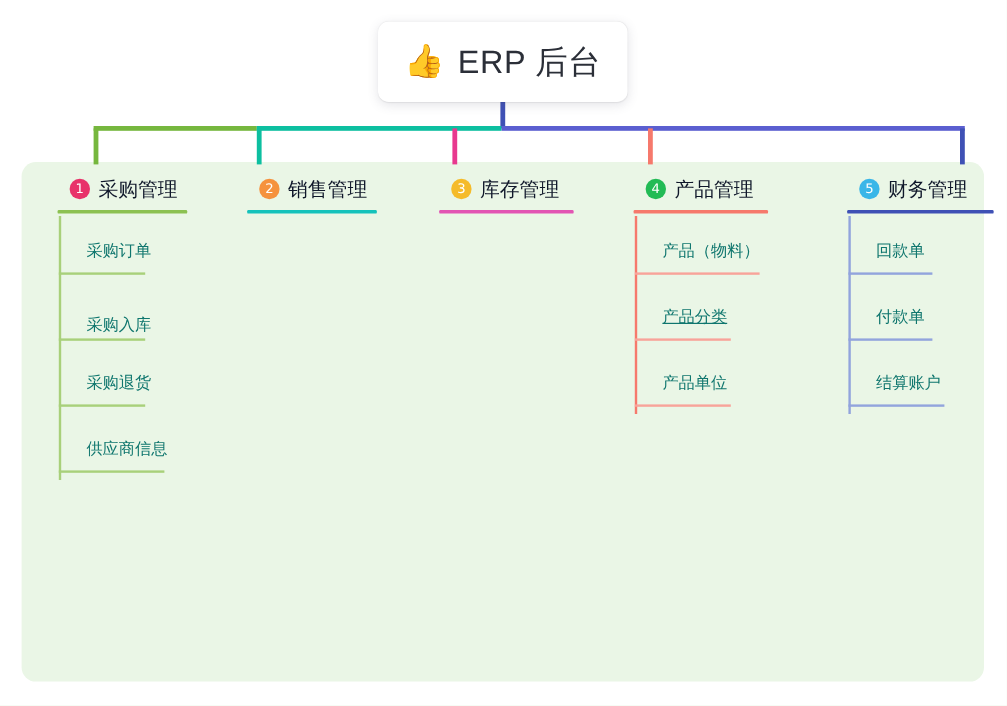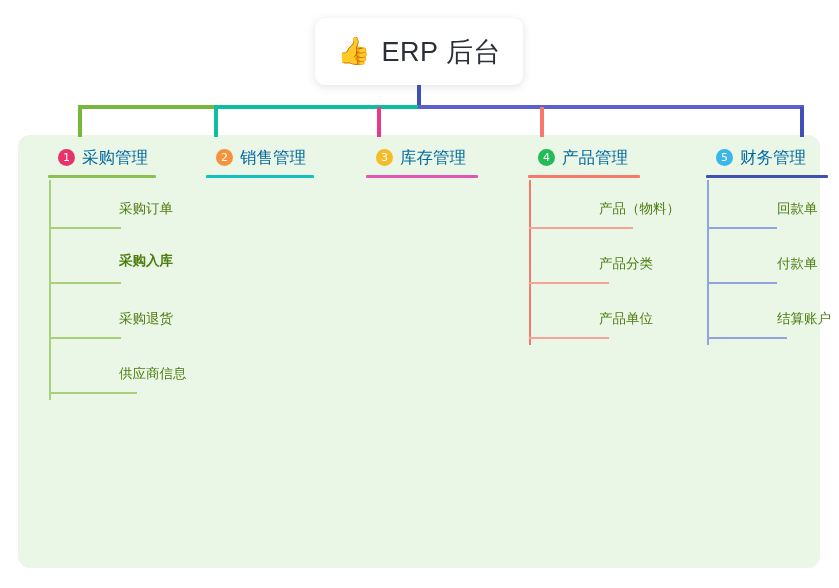--- a/index.html
+++ b/index.html
@@ -37,27 +37,27 @@
 
   
   .cols{position:absolute;left:18px;top:135px;width:802px;height:433px;z-index:4;}
   .col{position:absolute;top:0;}
   .col-head{position:relative;display:flex;align-items:center;gap:7px;height:45px;padding-left:18px;}
   .badge{
     width:17px;height:17px;border-radius:50%;
     color:#fff;font-size:11px;line-height:17px;text-align:center;
     flex:0 0 auto;font-family:"DejaVu Sans",sans-serif;
   }
-  .head-label{font-size:16.5px;color:#0369a1;white-space:nowrap;}
+  .head-label{font-size:16.5px;color:#0f172a;white-space:nowrap;}
   .head-rule{position:absolute;height:3px;border-radius:1px;}
 
   .children{position:relative;}
   .spine{position:absolute;width:2px;top:0;}
   .child-label{
-    position:absolute;left:32px;font-size:13.5px;color:#4d7c0f;white-space:nowrap;margin-left:47px;
+    position:absolute;left:32px;font-size:13.5px;color:#0f766e;white-space:nowrap;
   }
   .child-rule{position:absolute;height:2px;}
 </style>
 </head>
 <body>
 
 <div id="root">
 
   <div class="title-card">
     <div class="title-inner">
@@ -85,21 +85,21 @@
       <div class="col" style="left: 22px;">
         <div class="col-head">
           <span class="badge" style="background: rgb(232, 51, 106);">1</span>
           <span class="head-label">采购管理</span>
           <div class="head-rule" style="left: 8px; top: 40px; width: 108px; background: rgb(140, 193, 82);"></div>
         </div>
         <div class="children" style="height: 220px;">
           <div class="spine" style="left: 9px; height: 220px; background: rgb(168, 208, 122);"></div>
           <div class="child-label" style="top: 20px;">采购订单</div>
           <div class="child-rule" style="left: 9px; top: 47px; width: 72px; background: rgb(168, 208, 122);"></div>
-          <div class="child-label" style="top: 72px; font-weight: bold;">采购入库</div>
+          <div class="child-label" style="top: 82px;">采购入库</div>
           <div class="child-rule" style="left: 9px; top: 102px; width: 72px; background: rgb(168, 208, 122);"></div>
           <div class="child-label" style="top: 130px;">采购退货</div>
           <div class="child-rule" style="left: 9px; top: 157px; width: 72px; background: rgb(168, 208, 122);"></div>
           <div class="child-label" style="top: 185px;">供应商信息</div>
           <div class="child-rule" style="left: 9px; top: 212px; width: 88px; background: rgb(168, 208, 122);"></div>
         </div>
       </div>
       <div class="col" style="left: 180px;">
         <div class="col-head">
           <span class="badge" style="background: rgb(245, 146, 62);">2</span>
@@ -117,21 +117,21 @@
       <div class="col" style="left: 502px;">
         <div class="col-head">
           <span class="badge" style="background: rgb(34, 187, 85);">4</span>
           <span class="head-label">产品管理</span>
           <div class="head-rule" style="left: 8px; top: 40px; width: 112px; background: rgb(246, 121, 108);"></div>
         </div>
         <div class="children" style="height: 165px;">
           <div class="spine" style="left: 9px; height: 165px; background: rgb(246, 121, 108);"></div>
           <div class="child-label" style="top: 20px;">产品（物料）</div>
           <div class="child-rule" style="left: 9px; top: 47px; width: 104px; background: rgb(248, 163, 154);"></div>
-          <div class="child-label" style="top: 75px;">产品分类</div>
+          <div class="child-label" style="top: 75px; text-decoration: underline;">产品分类</div>
           <div class="child-rule" style="left: 9px; top: 102px; width: 80px; background: rgb(248, 163, 154);"></div>
           <div class="child-label" style="top: 130px;">产品单位</div>
           <div class="child-rule" style="left: 9px; top: 157px; width: 80px; background: rgb(248, 163, 154);"></div>
         </div>
       </div>
       <div class="col" style="left: 680px;">
         <div class="col-head">
           <span class="badge" style="background: rgb(58, 182, 232);">5</span>
           <span class="head-label">财务管理</span>
           <div class="head-rule" style="left: 8px; top: 40px; width: 122px; background: rgb(63, 81, 181);"></div>

